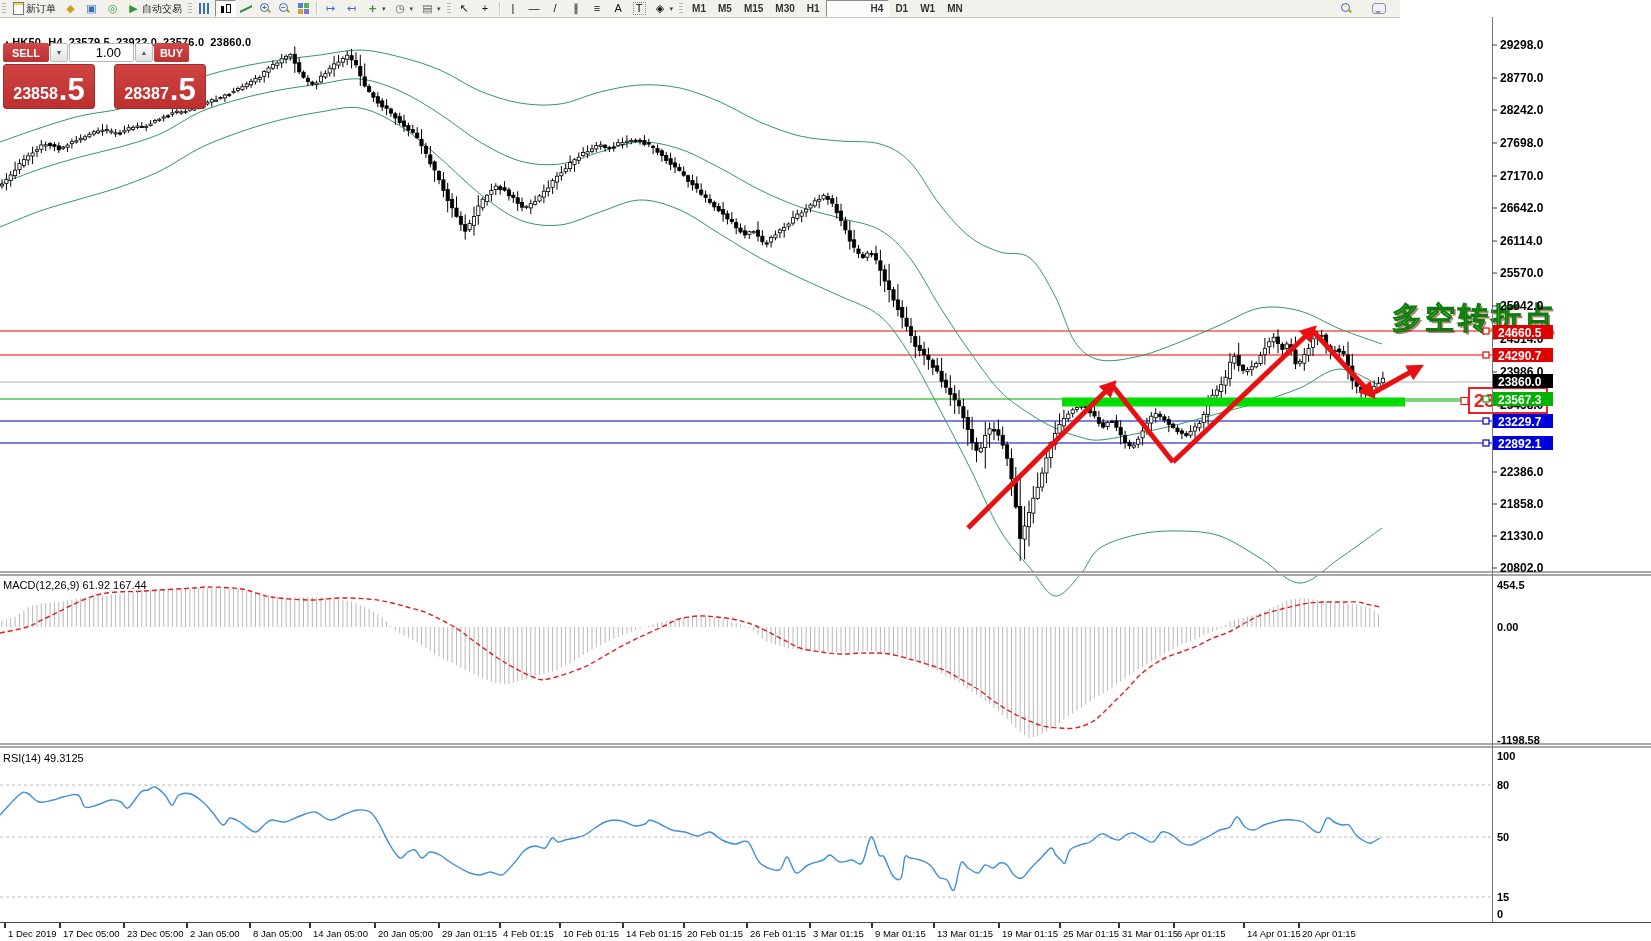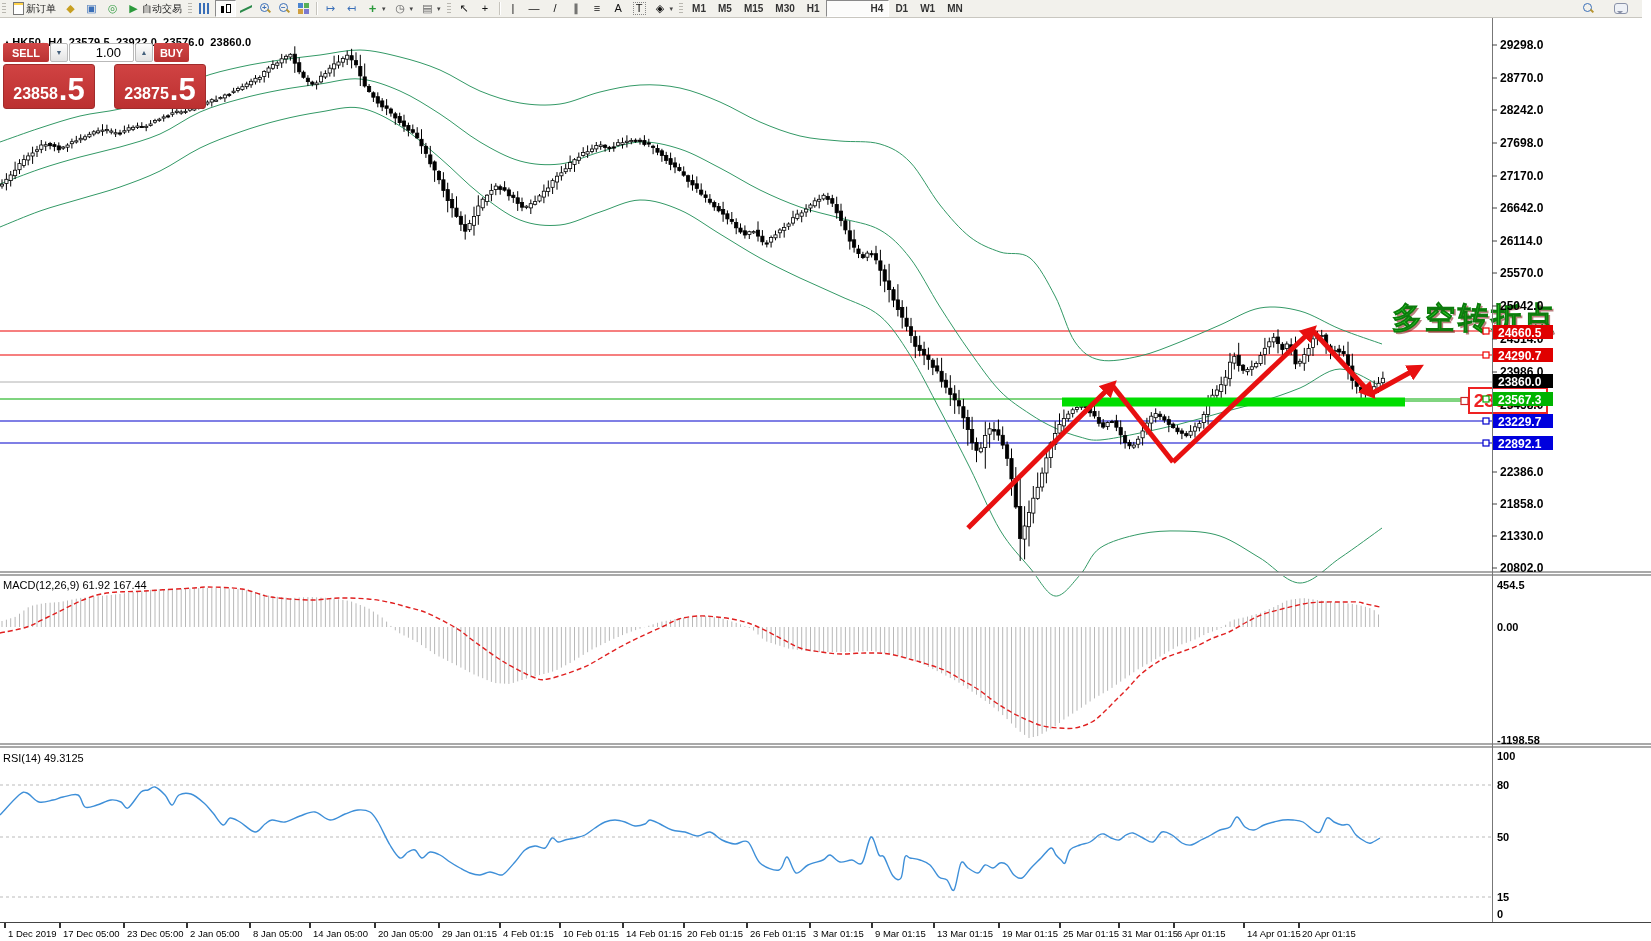--- a/index.html
+++ b/index.html
@@ -1,20 +1,20 @@
 <!DOCTYPE html>
 <html><head>
 <meta charset="utf-8">
 <style>
   html,body{margin:0;padding:0;background:#fff;width:1651px;height:941px;overflow:hidden;
     font-family:"Liberation Sans",sans-serif;}
   #stage{position:relative;width:1651px;height:941px;background:#fff;}
   #chart-canvas{position:absolute;left:0;top:0;}
   
-  #toolbar{position:absolute;left:0;top:0;width:1642px;height:17px;background:#f2f1ec;
+  #toolbar{position:absolute;left:0;top:0;width:1400px;height:17px;background:#f2f1ec;
     border-bottom:1px solid #c9c7c0;display:flex;align-items:center;font-size:10px;color:#222;
     white-space:nowrap;z-index:30;}
   .tbtn{display:flex;align-items:center;height:15px;padding:0 3px;border:1px solid transparent;
     cursor:default;gap:2px;}
   .tbtn.active{background:#fbfbfa;border-color:#8a8a8a #ffffff #ffffff #8a8a8a;}
   .tbi{display:inline-block;width:13px;text-align:center;font-size:11px;line-height:13px;}
   .tsep{width:1px;height:13px;background:#c6c4bd;box-shadow:1px 0 0 #fff;margin:0 3px;flex:0 0 1px;}
   .grip{width:4px;height:12px;margin:0 3px 0 2px;flex:0 0 4px;
     background:repeating-linear-gradient(180deg,#b9b7b0 0 1px,transparent 1px 3px);}
   .drop{font-size:7px;color:#444;margin-left:1px;}
@@ -1298,19 +1298,19 @@
       <input id="tw-vol" value="1.00" style="">
       <div class="tw-spin">▲</div>
       <div id="tw-buy" class="tw-btn">BUY</div>
     </div>
     <div id="tw-row2">
       <div class="tw-price">
         <span class="tw-main">23858</span>
           <span class="tw-big">.5</span>
       </div>
       <div class="tw-price">
-        <span class="tw-main">23875</span>
+        <span class="tw-main">28387</span>
           <span class="tw-big">.5</span>
       </div>
     </div>
   </div>
 
 </div>
 
 </body></html>

